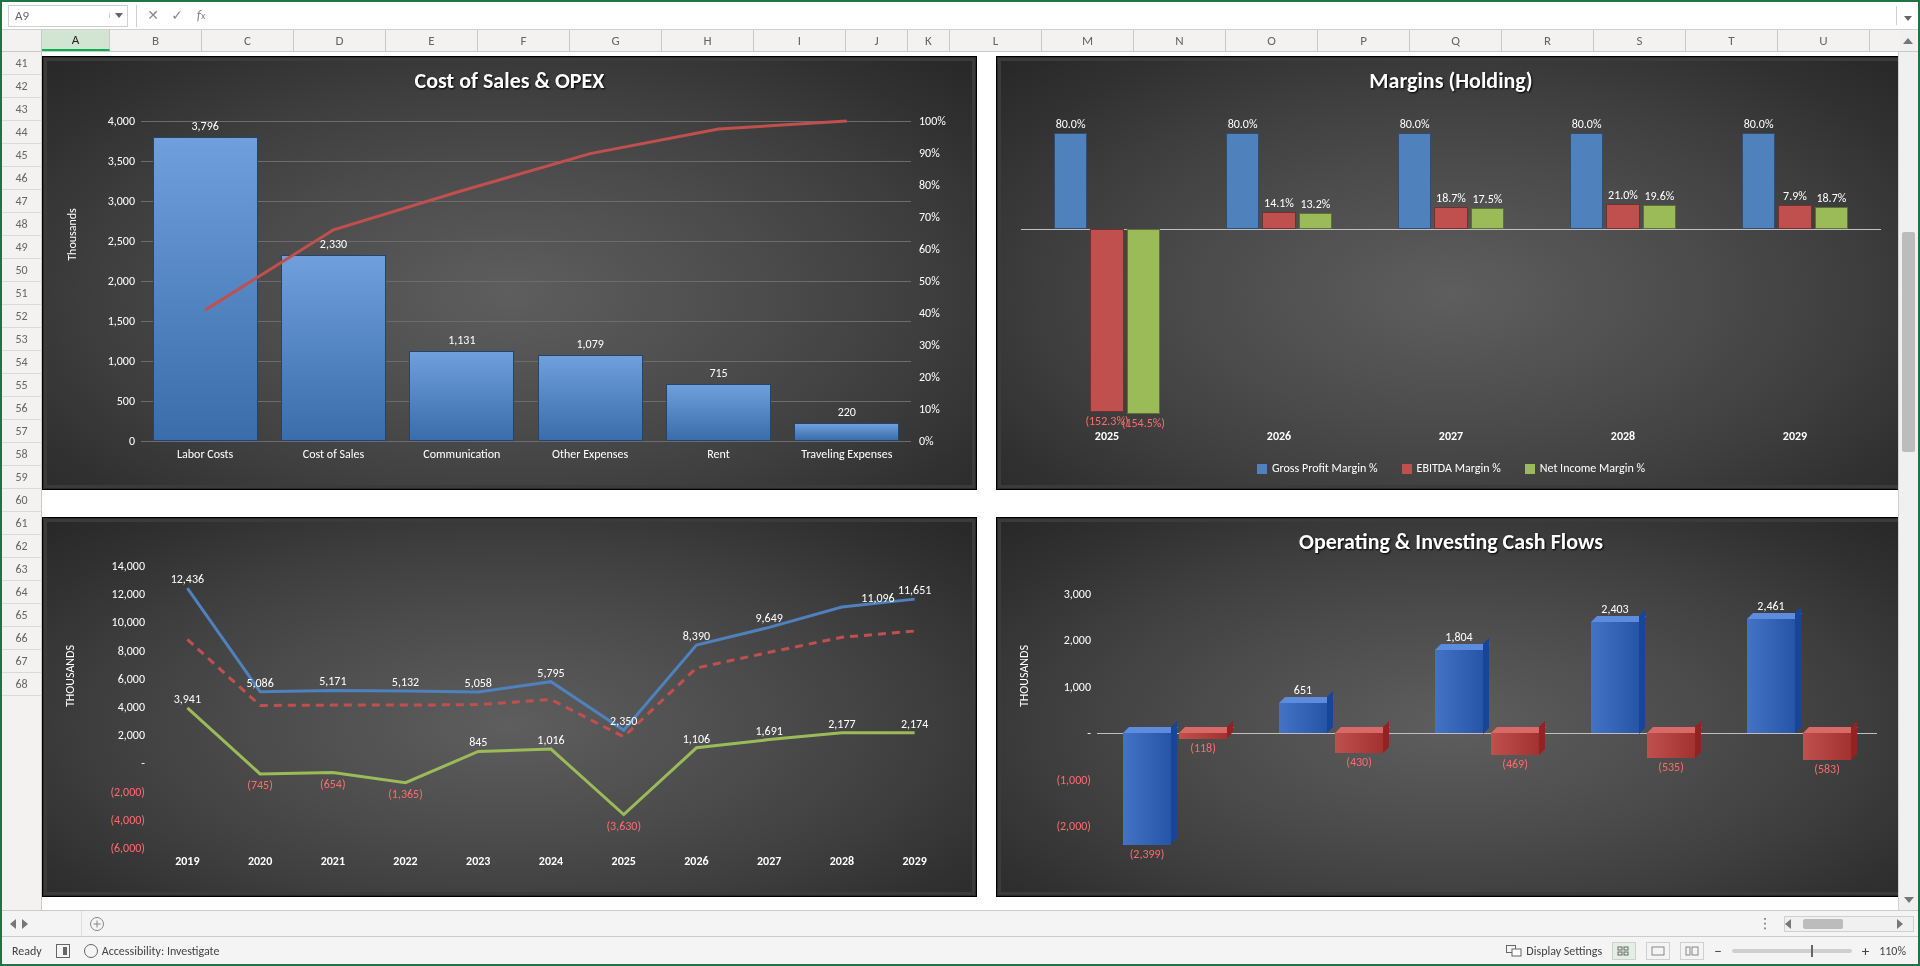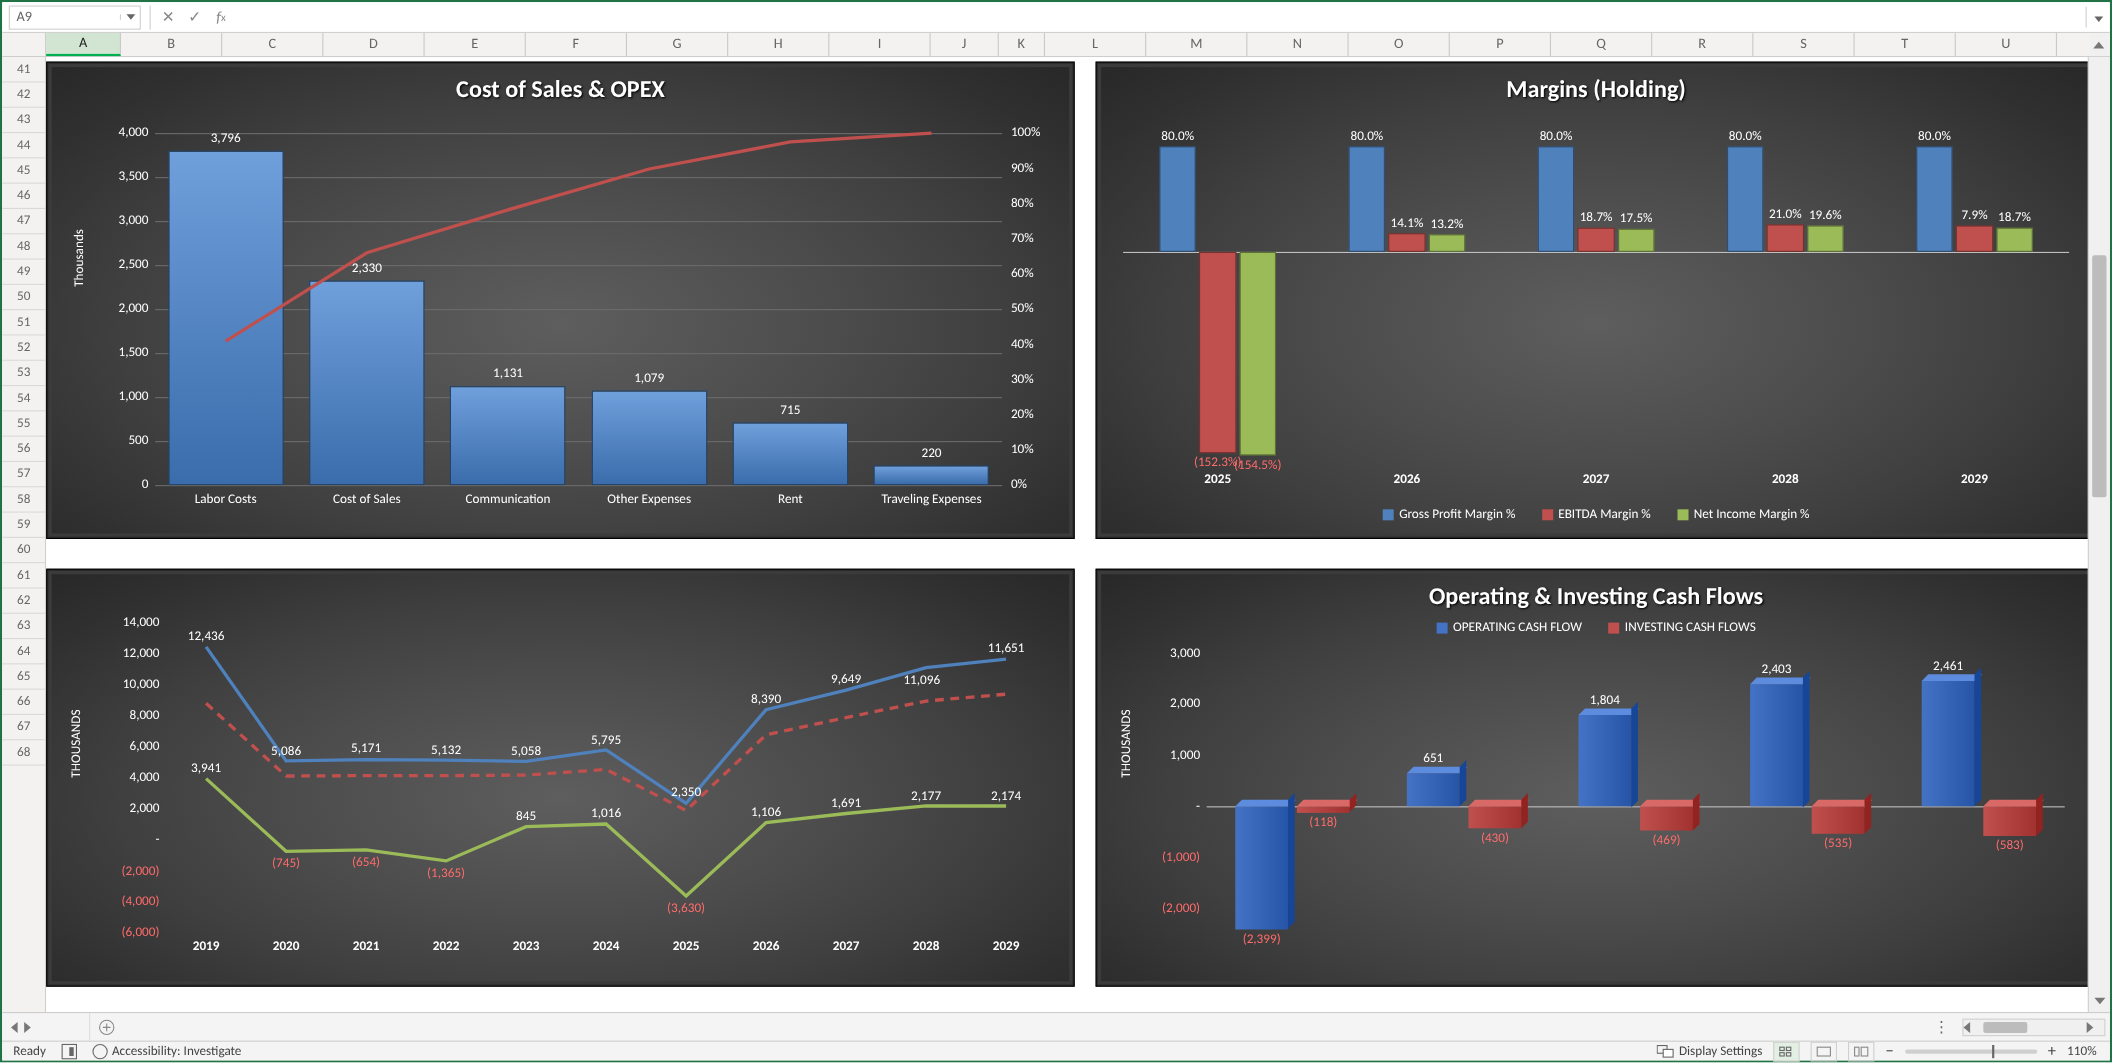--- a/index.html
+++ b/index.html
@@ -76,21 +76,21 @@
 .tab.blue   { background:#00b0f0; color:#000;}
 .tab.active { background:#ffffff; color:#217346; border-bottom:2px solid var(--excel-green); font-weight:600;}
 .tabs .add { width:30px; display:flex; align-items:center; justify-content:center;}
 .hscroll-area { flex:1; display:flex; align-items:center; justify-content:flex-end; gap:4px; padding:0 4px;}
 .hscroll { flex:0 0 130px; height:16px; background:#f0f0f0; border:1px solid #d0d0d0; display:flex; align-items:center;}
 .hscroll .btn { width:16px; text-align:center;}
 .hscroll .track { flex:1; position:relative; height:100%;}
 .hscroll .thumb { position:absolute; left:2px; width:40px; top:2px; bottom:2px; background:#bcbcbc; border-radius:2px;}
 .dots { font-size:14px; color:#666; padding:0 8px;}
 
-.status { height:18px; background:#f4f4f4; border-top:1px solid #ccc; display:flex; align-items:center; font-size:12px; color:#444;}
+.status { height:28px; background:#f4f4f4; border-top:1px solid #ccc; display:flex; align-items:center; font-size:12px; color:#444;}
 .status .left { display:flex; align-items:center; gap:14px; padding-left:10px;}
 .status .right{ margin-left:auto; display:flex; align-items:center; gap:10px; padding-right:12px;}
 .view-btn { width:24px; height:18px; border:1px solid #cfcfcf; display:flex; align-items:center; justify-content:center;}
 .view-btn.active { background:#e3efe3;}
 .zoom-track { width:120px; height:4px; background:#cfcfcf; position:relative; border-radius:2px;}
 .zoom-track .knob { width:2px; height:12px; background:#666; position:absolute; left:66%; top:-4px;}
 .caret-down::after { content:""; display:inline-block; border-left:4px solid transparent; border-right:4px solid transparent; border-top:5px solid #666;}
 .tri-right { width:0;height:0;border-top:5px solid transparent;border-bottom:5px solid transparent;border-left:6px solid #777;}
 .tri-left  { width:0;height:0;border-top:5px solid transparent;border-bottom:5px solid transparent;border-right:6px solid #777;}
 .tri-up    { width:0;height:0;border-left:5px solid transparent;border-right:5px solid transparent;border-bottom:6px solid #777;}
@@ -323,44 +323,40 @@
             <div class="cat-label" style="left:763.6363636363637px; font-weight:600;">2029</div>
             <div class="val-label" style="left:36.36363636363637px; top:6.052400000000034px;">12,436</div>
             <div class="val-label" style="left:109.0909090909091px; top:109.6874px;">5,086</div>
             <div class="val-label" style="left:181.81818181818184px; top:108.4889px;">5,171</div>
             <div class="val-label" style="left:254.54545454545456px; top:109.03880000000001px;">5,132</div>
             <div class="val-label" style="left:327.2727272727273px; top:110.08220000000003px;">5,058</div>
             <div class="val-label" style="left:400.00000000000006px; top:99.69050000000001px;">5,795</div>
             <div class="val-label" style="left:472.72727272727275px; top:148.265px;">2,350</div>
             <div class="val-label" style="left:545.4545454545455px; top:63.101px;">8,390</div>
             <div class="val-label" style="left:618.1818181818182px; top:45.34909999999999px;">9,649</div>
-            <div class="val-label" style="left:687px; top:24.94640000000001px;margin-top:21px;">11,096</div>
+            <div class="val-label" style="left:727px; top:24.94640000000001px;">11,096</div>
             <div class="val-label" style="left:763.6363636363637px; top:17.120900000000006px;">11,651</div>
             <div class="val-label" style="left:36.36363636363637px; top:125.83189999999999px;">3,941</div>
             <div class="val-label neg-label" style="left:109.0909090909091px; top:211.90449999999998px;">(745)</div>
             <div class="val-label neg-label" style="left:181.81818181818184px; top:210.6214px;">(654)</div>
             <div class="val-label neg-label" style="left:254.54545454545456px; top:220.6465px;">(1,365)</div>
             <div class="val-label" style="left:327.2727272727273px; top:169.4855px;">845</div>
             <div class="val-label" style="left:400.00000000000006px; top:167.0744px;">1,016</div>
             <div class="val-label neg-label" style="left:472.72727272727275px; top:252.583px;">(3,630)</div>
             <div class="val-label" style="left:545.4545454545455px; top:165.8054px;">1,106</div>
             <div class="val-label" style="left:618.1818181818182px; top:157.55689999999998px;">1,691</div>
             <div class="val-label" style="left:690.909090909091px; top:150.7043px;">2,177</div>
             <div class="val-label" style="left:763.6363636363637px; top:150.7466px;">2,174</div>
           </div>
       </div>
 
       <div class="panel" id="panel-cash" style="left:954px; top:465px; width:910px; height:380px;">
         <div class="radial"></div>
         <div class="chart-title">Operating &amp; Investing Cash Flows</div>
         <span class="y-title" style="left:20px; top:220px;">THOUSANDS</span>
-        <div class="legend" id="legend-cash" style="top:46px;">
-            <span class="legend-entry"><span class="swatch" style="background:#4472c4"></span><span>OPERATING CASH FLOW</span></span>
-            <span class="legend-entry"><span class="swatch" style="background:#c0504d"></span><span>INVESTING CASH FLOWS</span></span>
-          </div>
         <div class="plot" id="plot-cash" style="left:100px; top:76px; width:780px; height:260px;">
             <div class="gridline" style="top:139.28571428571428px; background:#bfbfbf;"></div>
             <div class="tick neg-label" style="top:232.14285714285714px; width:70px;">(2,000)</div>
             <div class="tick neg-label" style="top:185.71428571428572px; width:70px;">(1,000)</div>
             <div class="tick" style="top:139.28571428571428px; width:70px;">-</div>
             <div class="tick" style="top:92.85714285714283px; width:70px;">1,000</div>
             <div class="tick" style="top:46.428571428571445px; width:70px;">2,000</div>
             <div class="tick" style="top:0px; width:70px;">3,000</div>
             <div class="bar" style="left:25.59375px; width:48.75px; top:139.28571428571428px; height:111.38214285714285px; background:linear-gradient(90deg,#4472c4, #2654a6); border:none;"></div>
             <div style="position:absolute; left:25.59375px; width:48.75px; top:133.28571428571428px; height:6px; background:#5d8bdd; transform:skewX(-45deg); transform-origin:bottom left;"></div>

